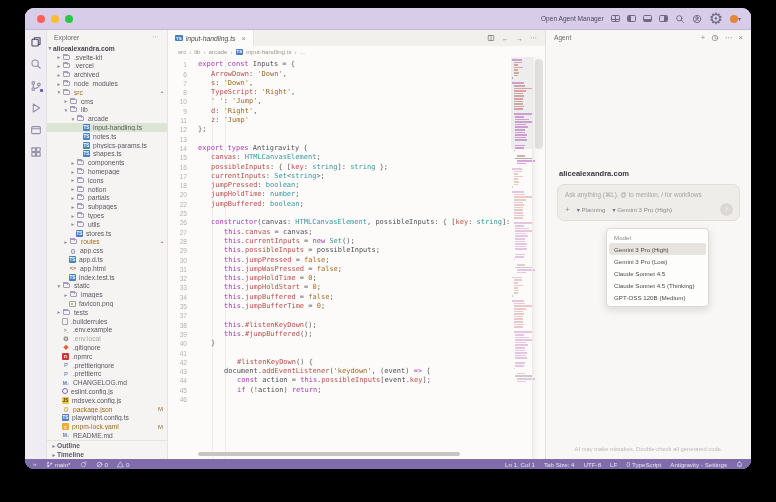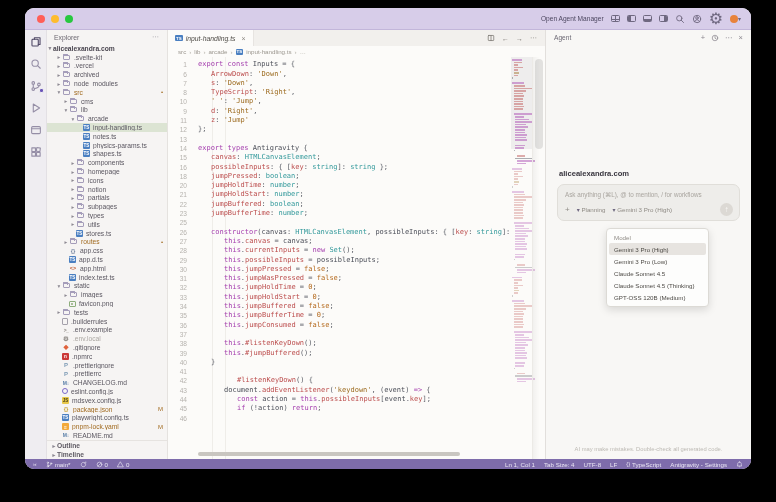--- a/index.html
+++ b/index.html
@@ -540,37 +540,35 @@
             <div class="cl"><span class="ln">7</span><span class="ct" style="padding-left: 17px;"><span class="tk-p">s</span><span class="tk-o">: </span><span class="tk-s">'Down'</span><span class="tk-o">,</span></span></div>
             <div class="cl"><span class="ln">8</span><span class="ct" style="padding-left: 17px;"><span class="tk-p">TypeScript</span><span class="tk-o">: </span><span class="tk-s">'Right'</span><span class="tk-o">,</span></span></div>
             <div class="cl"><span class="ln">10</span><span class="ct" style="padding-left: 17px;"><span class="tk-s">' '</span><span class="tk-o">: </span><span class="tk-s">'Jump'</span><span class="tk-o">,</span></span></div>
             <div class="cl"><span class="ln">9</span><span class="ct" style="padding-left: 17px;"><span class="tk-p">d</span><span class="tk-o">: </span><span class="tk-s">'Right'</span><span class="tk-o">,</span></span></div>
             <div class="cl"><span class="ln">11</span><span class="ct" style="padding-left: 17px;"><span class="tk-p">z</span><span class="tk-o">: </span><span class="tk-s">'Jump'</span></span></div>
             <div class="cl"><span class="ln">12</span><span class="ct" style="padding-left: 4px;"><span class="tk-o">};</span></span></div>
             <div class="cl"><span class="ln">13</span><span class="ct" style="padding-left: 4px;"></span></div>
             <div class="cl"><span class="ln">14</span><span class="ct" style="padding-left: 4px;"><span class="tk-k">export</span><span class="tk-o"> </span><span class="tk-k">types</span><span class="tk-o"> </span><span class="tk-i">Antigravity</span><span class="tk-o"> {</span></span></div>
             <div class="cl"><span class="ln">15</span><span class="ct" style="padding-left: 17px;"><span class="tk-p">canvas</span><span class="tk-o">: </span><span class="tk-t">HTMLCanvasElement</span><span class="tk-o">;</span></span></div>
             <div class="cl"><span class="ln">16</span><span class="ct" style="padding-left: 17px;"><span class="tk-p">possibleInputs</span><span class="tk-o">: { [</span><span class="tk-p">key</span><span class="tk-o">: </span><span class="tk-t">string</span><span class="tk-o">]: </span><span class="tk-t">string</span><span class="tk-o"> };</span></span></div>
+            <div class="cl"><span class="ln">17</span><span class="ct" style="padding-left: 17px;"><span class="tk-p">currentInputs</span><span class="tk-o">: </span><span class="tk-t">Set</span><span class="tk-o">&lt;</span><span class="tk-t">string</span><span class="tk-o">&gt;;</span></span></div>
             <div class="cl"><span class="ln">18</span><span class="ct" style="padding-left: 17px;"><span class="tk-p">jumpPressed</span><span class="tk-o">: </span><span class="tk-t">boolean</span><span class="tk-o">;</span></span></div>
             <div class="cl"><span class="ln">20</span><span class="ct" style="padding-left: 17px;"><span class="tk-p">jumpHoldTime</span><span class="tk-o">: </span><span class="tk-t">number</span><span class="tk-o">;</span></span></div>
-            <div class="cl"><span class="ln">21</span><span class="ct" style="padding-left: 17px;"><span class="tk-p">jumpHoldStart</span><span class="tk-o">: </span><span class="tk-t">number</span><span class="tk-o">;</span></span></div>
             <div class="cl"><span class="ln">22</span><span class="ct" style="padding-left: 17px;"><span class="tk-p">jumpBuffered</span><span class="tk-o">: </span><span class="tk-t">boolean</span><span class="tk-o">;</span></span></div>
-            <div class="cl"><span class="ln">23</span><span class="ct" style="padding-left: 17px;"><span class="tk-p">jumpBufferTime</span><span class="tk-o">: </span><span class="tk-t">number</span><span class="tk-o">;</span></span></div>
             <div class="cl"><span class="ln">25</span><span class="ct" style="padding-left: 4px;"></span></div>
             <div class="cl"><span class="ln">26</span><span class="ct" style="padding-left: 17px;"><span class="tk-k">constructor</span><span class="tk-o">(</span><span class="tk-i">canvas</span><span class="tk-o">: </span><span class="tk-t">HTMLCanvasElement</span><span class="tk-o">, </span><span class="tk-i">possibleInputs</span><span class="tk-o">: { [</span><span class="tk-p">key</span><span class="tk-o">: </span><span class="tk-t">string</span><span class="tk-o">]: </span></span></div>
             <div class="cl"><span class="ln">27</span><span class="ct" style="padding-left: 30px;"><span class="tk-h">this</span><span class="tk-o">.</span><span class="tk-p">canvas</span><span class="tk-o"> = </span><span class="tk-i">canvas</span><span class="tk-o">;</span></span></div>
             <div class="cl"><span class="ln">28</span><span class="ct" style="padding-left: 30px;"><span class="tk-h">this</span><span class="tk-o">.</span><span class="tk-p">currentInputs</span><span class="tk-o"> = </span><span class="tk-k">new</span><span class="tk-o"> </span><span class="tk-t">Set</span><span class="tk-o">();</span></span></div>
             <div class="cl"><span class="ln">29</span><span class="ct" style="padding-left: 30px;"><span class="tk-h">this</span><span class="tk-o">.</span><span class="tk-p">possibleInputs</span><span class="tk-o"> = </span><span class="tk-i">possibleInputs</span><span class="tk-o">;</span></span></div>
             <div class="cl"><span class="ln">30</span><span class="ct" style="padding-left: 30px;"><span class="tk-h">this</span><span class="tk-o">.</span><span class="tk-p">jumpPressed</span><span class="tk-o"> = </span><span class="tk-n">false</span><span class="tk-o">;</span></span></div>
             <div class="cl"><span class="ln">31</span><span class="ct" style="padding-left: 30px;"><span class="tk-h">this</span><span class="tk-o">.</span><span class="tk-p">jumpWasPressed</span><span class="tk-o"> = </span><span class="tk-n">false</span><span class="tk-o">;</span></span></div>
             <div class="cl"><span class="ln">32</span><span class="ct" style="padding-left: 30px;"><span class="tk-h">this</span><span class="tk-o">.</span><span class="tk-p">jumpHoldTime</span><span class="tk-o"> = </span><span class="tk-n">0</span><span class="tk-o">;</span></span></div>
             <div class="cl"><span class="ln">33</span><span class="ct" style="padding-left: 30px;"><span class="tk-h">this</span><span class="tk-o">.</span><span class="tk-p">jumpHoldStart</span><span class="tk-o"> = </span><span class="tk-n">0</span><span class="tk-o">;</span></span></div>
             <div class="cl"><span class="ln">34</span><span class="ct" style="padding-left: 30px;"><span class="tk-h">this</span><span class="tk-o">.</span><span class="tk-p">jumpBuffered</span><span class="tk-o"> = </span><span class="tk-n">false</span><span class="tk-o">;</span></span></div>
             <div class="cl"><span class="ln">35</span><span class="ct" style="padding-left: 30px;"><span class="tk-h">this</span><span class="tk-o">.</span><span class="tk-p">jumpBufferTime</span><span class="tk-o"> = </span><span class="tk-n">0</span><span class="tk-o">;</span></span></div>
-            <div class="cl"><span class="ln">36</span><span class="ct" style="padding-left: 30px;"><span class="tk-h">this</span><span class="tk-o">.</span><span class="tk-p">jumpConsumed</span><span class="tk-o"> = </span><span class="tk-n">false</span><span class="tk-o">;</span></span></div>
             <div class="cl"><span class="ln">37</span><span class="ct" style="padding-left: 4px;"></span></div>
             <div class="cl"><span class="ln">38</span><span class="ct" style="padding-left: 30px;"><span class="tk-h">this</span><span class="tk-o">.</span><span class="tk-p">#listenKeyDown</span><span class="tk-o">();</span></span></div>
             <div class="cl"><span class="ln">39</span><span class="ct" style="padding-left: 30px;"><span class="tk-h">this</span><span class="tk-o">.</span><span class="tk-p">#jumpBuffered</span><span class="tk-o">();</span></span></div>
             <div class="cl"><span class="ln">40</span><span class="ct" style="padding-left: 17px;"><span class="tk-o">}</span></span></div>
             <div class="cl"><span class="ln">41</span><span class="ct" style="padding-left: 4px;"></span></div>
             <div class="cl"><span class="ln">42</span><span class="ct" style="padding-left: 43px;"><span class="tk-p">#listenKeyDown</span><span class="tk-o">() {</span></span></div>
             <div class="cl"><span class="ln">43</span><span class="ct" style="padding-left: 30px;"><span class="tk-i">document</span><span class="tk-o">.</span><span class="tk-p">addEventListener</span><span class="tk-o">(</span><span class="tk-s">'keydown'</span><span class="tk-o">, (</span><span class="tk-i">event</span><span class="tk-o">) </span><span class="tk-k">=&gt;</span><span class="tk-o"> {</span></span></div>
             <div class="cl"><span class="ln">44</span><span class="ct" style="padding-left: 43px;"><span class="tk-k">const</span><span class="tk-o"> </span><span class="tk-i">action</span><span class="tk-o"> = </span><span class="tk-h">this</span><span class="tk-o">.</span><span class="tk-p">possibleInputs</span><span class="tk-o">[</span><span class="tk-i">event</span><span class="tk-o">.</span><span class="tk-p">key</span><span class="tk-o">];</span></span></div>
             <div class="cl"><span class="ln">45</span><span class="ct" style="padding-left: 43px;"><span class="tk-k">if</span><span class="tk-o"> (!</span><span class="tk-i">action</span><span class="tk-o">) </span><span class="tk-k">return</span><span class="tk-o">;</span></span></div>
             <div class="cl"><span class="ln">46</span><span class="ct" style="padding-left: 4px;"></span></div>

